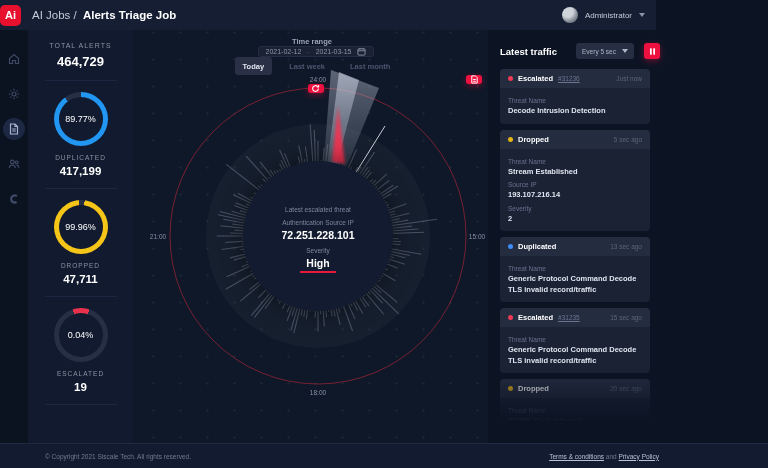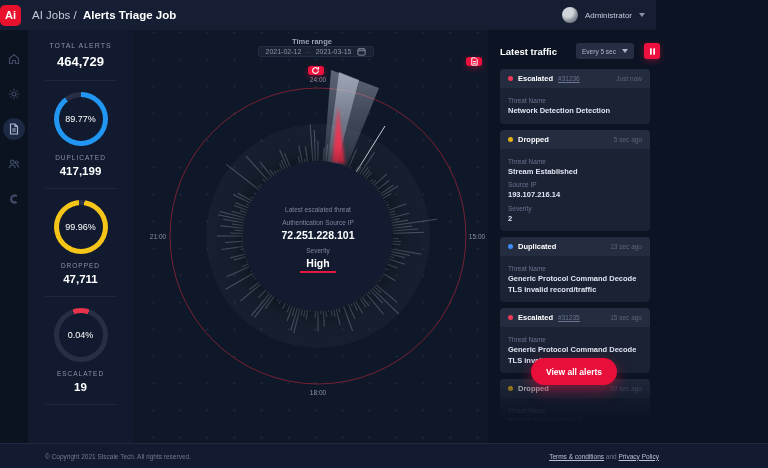--- a/index.html
+++ b/index.html
@@ -194,20 +194,25 @@
     <span class="tr-label">Time range</span>
     <div class="date-pill">
       <span class="dt">2021-02-12</span>
       <span class="sep">-</span>
       <span class="dt">2021-03-15</span>
       <svg width="9" height="9" viewBox="0 0 10 10" fill="none" stroke="#8b93a7" stroke-width="1">
           <rect x="1" y="2" width="8" height="7" rx="1"></rect>
           <path d="M1 4.2h8M3.2 1v2M6.8 1v2"></path>
         </svg>
     </div>
+    <span id="quick-ranges" style="display:flex">
+        <button class="qr active">Today</button>
+        <button class="qr">Last week</button>
+        <button class="qr">Last month</button>
+      </span>
     <button class="red-btn mlauto">
       <svg viewBox="0 0 10 10" fill="none" stroke="#fff" stroke-width="1.1">
           <path d="M2 1h4l2 2v6H2z"></path>
           <path d="M3.5 5h3M3.5 7h3"></path>
         </svg>
     </button>
     <button class="red-btn ml6">
       <svg viewBox="0 0 10 10" fill="none" stroke="#fff" stroke-width="1.2">
           <path d="M8.2 5a3.2 3.2 0 1 1-1-2.3"></path>
           <path d="M8.4 1.2v2h-2" stroke-linejoin="round"></path>
@@ -446,21 +451,21 @@
 
   <div class="acard">
     <div class="ac-head">
       <span class="ac-dot" style="background: rgb(239, 58, 85);"></span>
       <span class="ac-status">Escalated</span>
       <span class="ac-id">#31236</span>
       <span class="ac-time">Just now</span>
     </div>
     <div class="ac-body">
           <div class="ac-flabel">Threat Name</div>
-          <div class="ac-fvalue">Network Detection Detection</div>
+          <div class="ac-fvalue">Decode Intrusion Detection</div>
         </div>
   </div>
 
   <div class="acard">
     <div class="ac-head">
       <span class="ac-dot" style="background: rgb(231, 180, 22);"></span>
       <span class="ac-status">Dropped</span>
 
       <span class="ac-time">5 sec ago</span>
     </div>
@@ -508,21 +513,20 @@
       <span class="ac-time">20 sec ago</span>
     </div>
     <div class="ac-body">
           <div class="ac-flabel">Threat Name</div>
           <div class="ac-fvalue">SICMP Packet found</div>
         </div>
   </div>
 
   <div class="fade-out"></div>
     </div>
-  <button class="view-all">View all alerts</button>
 </div>
 
 <div class="footer">
   <span class="f-copy">© Copyright 2021 Siscale Tech. All rights reserved.</span>
   <span class="f-links">
     <span class="f-link">Terms &amp; conditions</span>
     <span>and</span>
     <span class="f-link">Privacy Policy</span>
   </span>
 </div>

